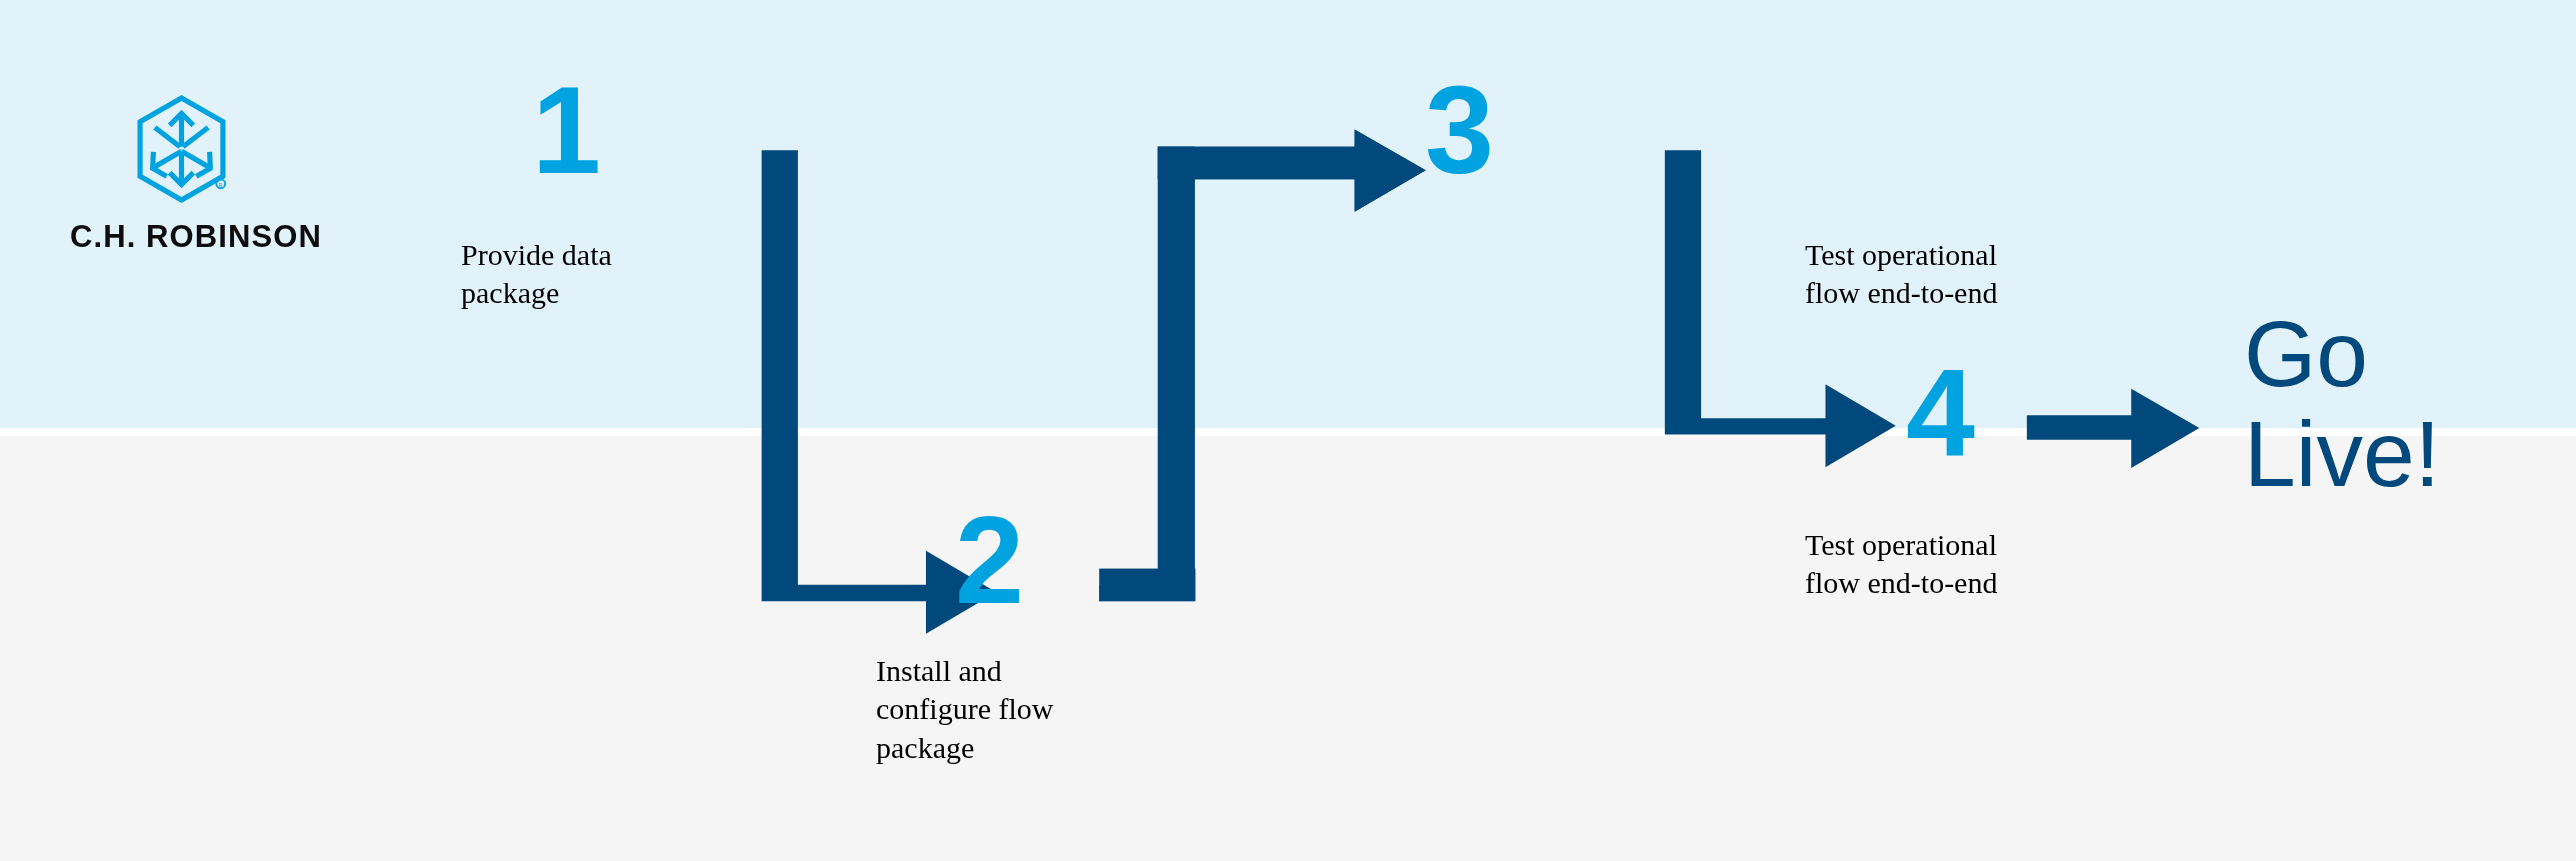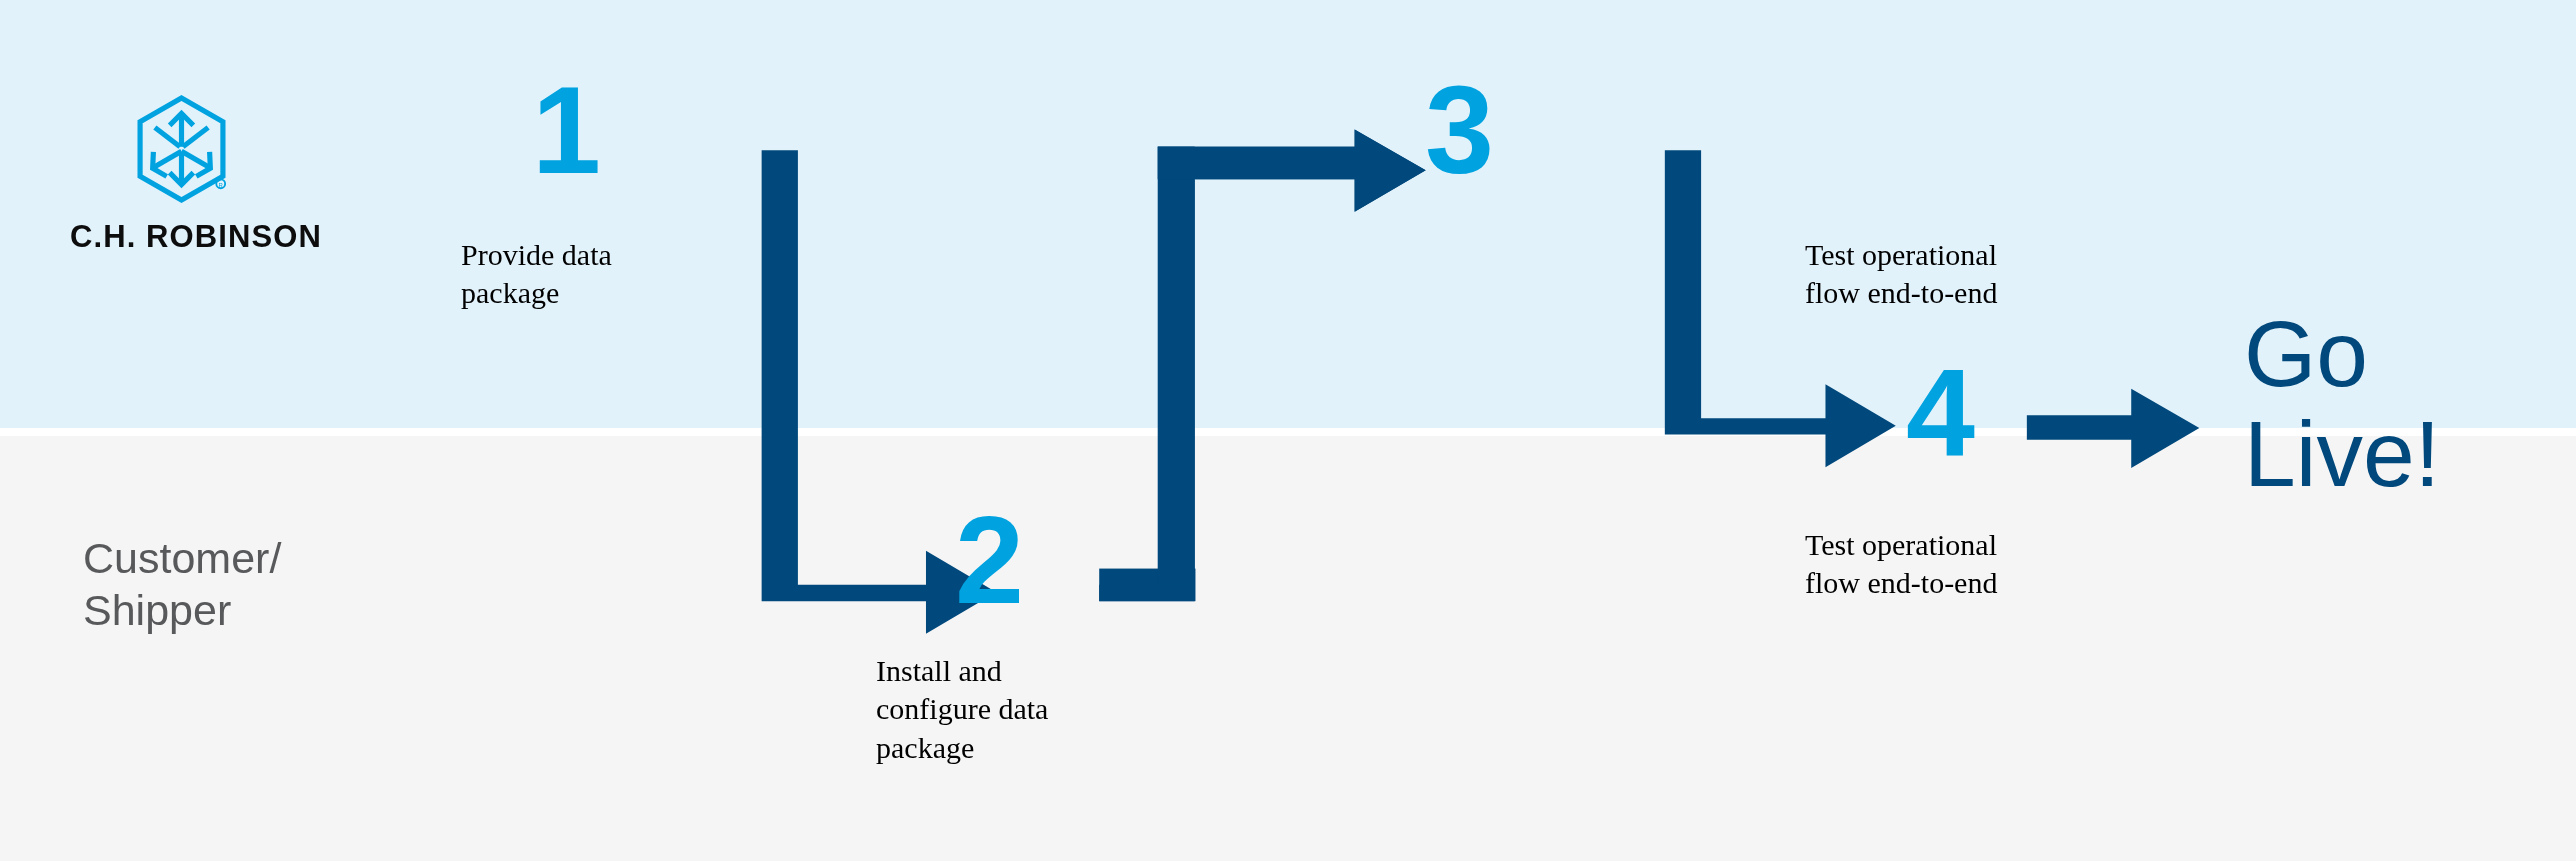--- a/index.html
+++ b/index.html
@@ -172,30 +172,28 @@
         <polyline points="48,105 64,121 80,105"></polyline>
       </g>
       <g fill="none" stroke="#00a3e0" stroke-width="2.5">
         <circle cx="117" cy="120" r="6"></circle>
       </g>
       <text x="117" y="124" font-family="'Liberation Sans', sans-serif" font-size="8" fill="#00a3e0" text-anchor="middle">R</text>
     </svg>
     <div id="logo-wordmark">C.H. ROBINSON</div>
   </div>
 
-  <div id="lane-label">Customer/
-Shipper</div>
 
   <div class="step-number" id="step-1-number">1</div>
   <div class="step-caption" id="step-1-caption">Provide data
 package</div>
 
   <div class="step-number" id="step-2-number">2</div>
   <div class="step-caption" id="step-2-caption">Install and
-configure data
+configure flow
 package</div>
 
   <div class="step-number" id="step-3-number">3</div>
 
   <div class="step-caption" id="step-4-caption">Test operational
 flow end-to-end</div>
 
   <div class="step-number" id="step-4-number">4</div>
   <div class="step-caption" id="step-5-caption">Test operational
 flow end-to-end</div>

